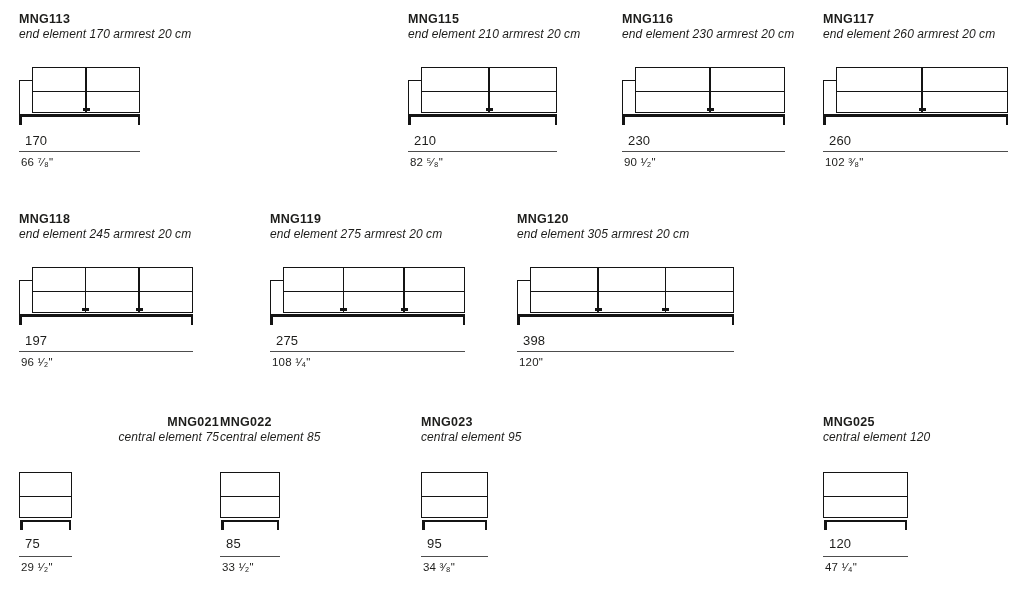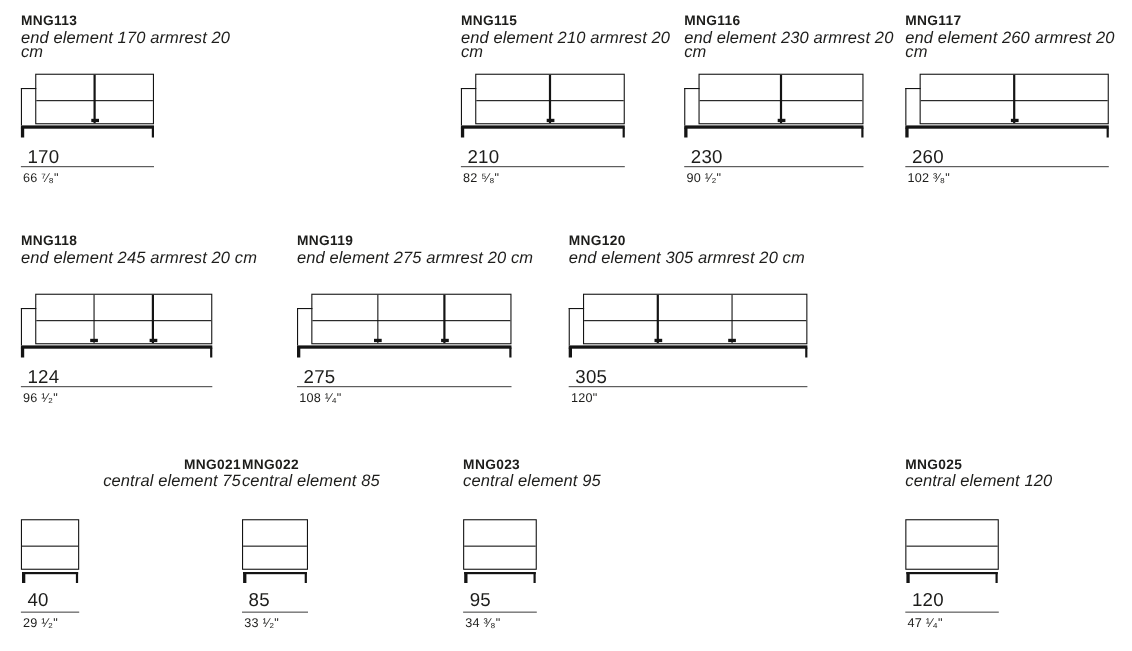--- a/index.html
+++ b/index.html
@@ -2,21 +2,21 @@
 <html><head>
 <meta charset="utf-8">
 <style>
   html,body { margin:0; padding:0; background:#ffffff; }
   #canvas {
     position:relative; width:1029px; height:592px; background:#ffffff;
     font-family:"Liberation Sans", sans-serif; color:#1d1d1b; overflow:hidden;
   }
   .cell { position:absolute; width:200px; }
   .code { font-size:12.5px; font-weight:bold; letter-spacing:0.3px; line-height:14px; }
-  .desc { font-size:15px; font-style:italic; line-height:13px; margin-top:2px; letter-spacing:0.1px; }
+  .desc { font-size:12px; font-style:italic; line-height:13px; margin-top:2px; letter-spacing:0.1px; }
 
   
   .sofa, .central { position:absolute; top:55px; left:0; height:60px; }
   .arm {
     position:absolute; left:0; top:13px; width:14px; height:34px;
     border-left:1.5px solid #141414; border-top:1.5px solid #141414; box-sizing:border-box;
   }
   .sbody {
     position:absolute; left:13px; right:0; top:0; height:46px;
     border:1.5px solid #141414; box-sizing:border-box;
@@ -38,21 +38,21 @@
   .central { top:57px; }
   .cbody {
     position:absolute; left:0; right:0; top:0; height:46px;
     border:1.5px solid #141414; box-sizing:border-box;
   }
   .cbase { position:absolute; left:1px; right:1px; top:48px; height:2px; background:#141414; }
   .cleg { position:absolute; top:48px; width:2.5px; height:10px; background:#141414; }
   .cleg.l { left:1px; } .cleg.r { right:1px; }
 
   
-  .dim-num { position:absolute; top:121px; left:6px; font-size:17px; letter-spacing:0.2px; }
+  .dim-num { position:absolute; top:121px; left:6px; font-size:13px; letter-spacing:0.2px; }
   .dim-rule { position:absolute; top:139px; left:0; height:1px; background:#4d4d4d; }
   .dim-in  { position:absolute; top:144px; left:2px; font-size:11.5px; letter-spacing:0.2px; }
 </style>
 </head>
 <body>
 
 <div id="canvas">
 
   <div class="cell" style="left:19px; top:12px;">
     <div class="code">MNG113</div>
@@ -67,21 +67,21 @@
       <div class="base"></div>
       <div class="leg l"></div>
       <div class="leg r"></div>
     </div>
     <div class="dim-num">170</div>
     <div class="dim-rule" style="width:121px;"></div>
     <div class="dim-in">66 ⁷⁄₈"</div>
   </div>
 
 
-  <div class="cell" style="left:419px; top:12px;">
+  <div class="cell" style="left:408px; top:12px;">
     <div class="code">MNG115</div>
     <div class="desc">end element 210 armrest 20 cm</div>
     <div class="sofa" style="width:149px;">
       <div class="arm"></div>
       <div class="sbody">
         <div class="mid"></div>
         <div class="vdiv d50"></div>
         <div class="foot f50"></div>
       </div>
       <div class="base"></div>
@@ -140,21 +140,21 @@
         <div class="mid"></div>
         <div class="vdiv d33"></div>
         <div class="vdiv d67"></div>
         <div class="foot f33"></div>
         <div class="foot f67"></div>
       </div>
       <div class="base"></div>
       <div class="leg l"></div>
       <div class="leg r"></div>
     </div>
-    <div class="dim-num">124</div>
+    <div class="dim-num">197</div>
     <div class="dim-rule" style="width:174px;"></div>
     <div class="dim-in">96 ¹⁄₂"</div>
   </div>
 
   <div class="cell" style="left:270px; top:212px; width:250px;">
     <div class="code">MNG119</div>
     <div class="desc">end element 275 armrest 20 cm</div>
     <div class="sofa" style="width:195px;">
       <div class="arm"></div>
       <div class="sbody">
@@ -182,37 +182,37 @@
         <div class="mid"></div>
         <div class="vdiv d33"></div>
         <div class="vdiv d67"></div>
         <div class="foot f33"></div>
         <div class="foot f67"></div>
       </div>
       <div class="base"></div>
       <div class="leg l"></div>
       <div class="leg r"></div>
     </div>
-    <div class="dim-num">305</div>
+    <div class="dim-num">398</div>
     <div class="dim-rule" style="width:217px;"></div>
     <div class="dim-in">120"</div>
   </div>
 
   <div class="cell" style="left:19px; top:415px;text-align:right;">
     <div class="code">MNG021</div>
     <div class="desc">central element 75</div>
     <div class="central" style="width:53px;">
       <div class="cbody">
         <div class="mid"></div>
       </div>
       <div class="cbase"></div>
       <div class="cleg l"></div>
       <div class="cleg r"></div>
     </div>
-    <div class="dim-num">40</div>
+    <div class="dim-num">75</div>
     <div class="dim-rule" style="width:53px; top:141px;"></div>
     <div class="dim-in" style="top:146px;">29 ¹⁄₂"</div>
   </div>
 
   <div class="cell" style="left:220px; top:415px;">
     <div class="code">MNG022</div>
     <div class="desc">central element 85</div>
     <div class="central" style="width:60px;">
       <div class="cbody">
         <div class="mid"></div>

